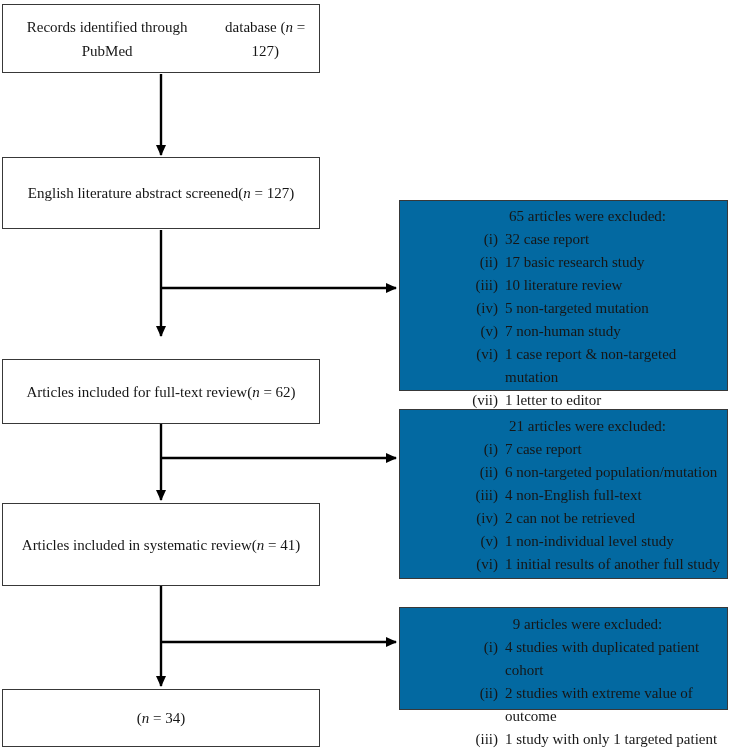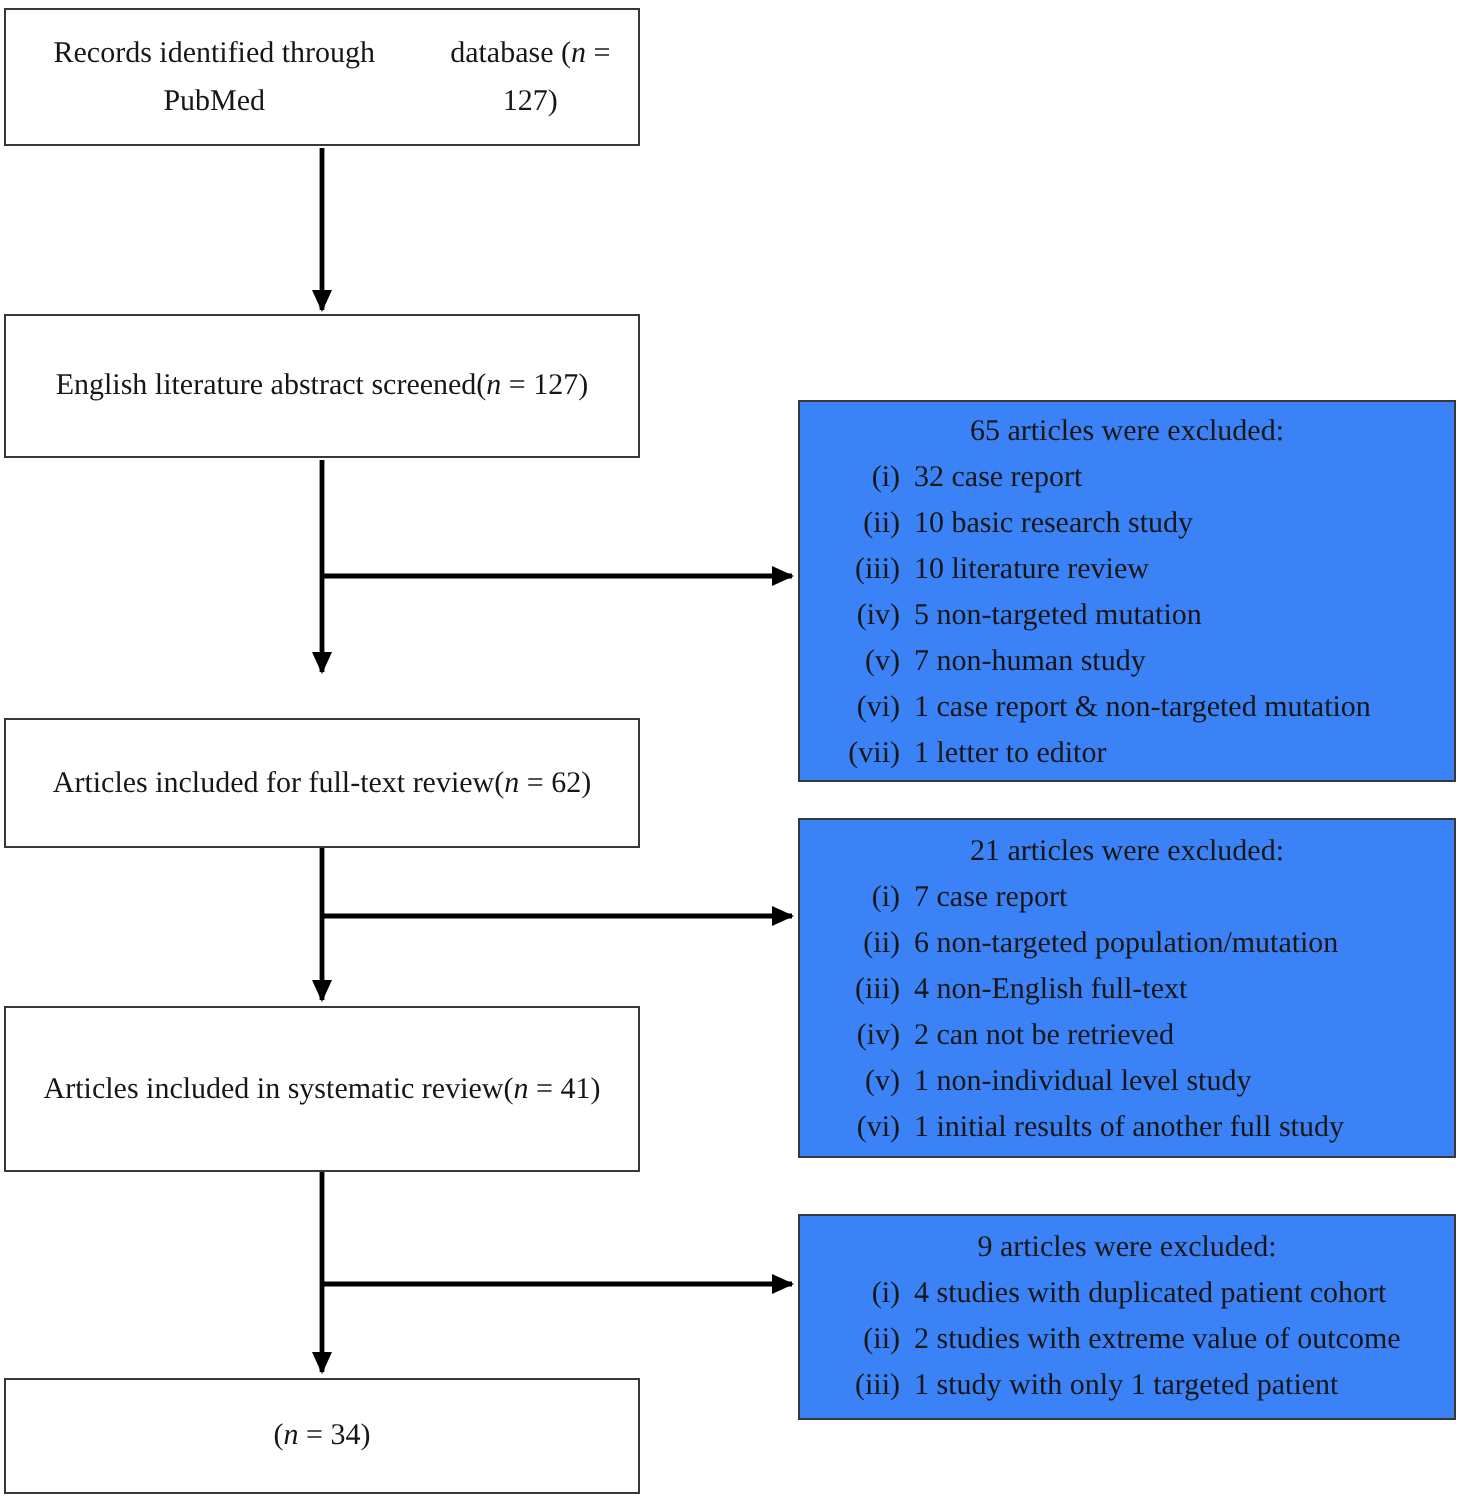--- a/index.html
+++ b/index.html
@@ -40,24 +40,25 @@
     align-items: center;
     text-align: center;
     font-size: 15px;
     line-height: 24px;
   }
   .ebox {
     position: absolute;
     left: 399px;
     width: 329px;
     border: 1.5px solid #383838;
-    background: #3b82f6;
+    background: #0369a1;
     font-size: 15px;
     line-height: 23px;
     box-sizing: border-box;
+    padding-left: 48px;
   }
   .etitle {
     text-align: center;
   }
   .eitem {
     display: flex;
     align-items: baseline;
   }
   .enum {
     flex: none;
@@ -116,21 +117,21 @@
   </div>
 
   <div class="ebox" style="top:200px;height:191px;padding-top:4px">
     <div class="etitle">65 articles were excluded:</div>
     <div class="eitem">
       <span class="enum">(i)</span>
       <span class="etxt">32 case report</span>
     </div>
     <div class="eitem">
       <span class="enum">(ii)</span>
-      <span class="etxt">10 basic research study</span>
+      <span class="etxt">17 basic research study</span>
     </div>
     <div class="eitem">
       <span class="enum">(iii)</span>
       <span class="etxt">10 literature review</span>
     </div>
     <div class="eitem">
       <span class="enum">(iv)</span>
       <span class="etxt">5 non-targeted mutation</span>
     </div>
     <div class="eitem">

